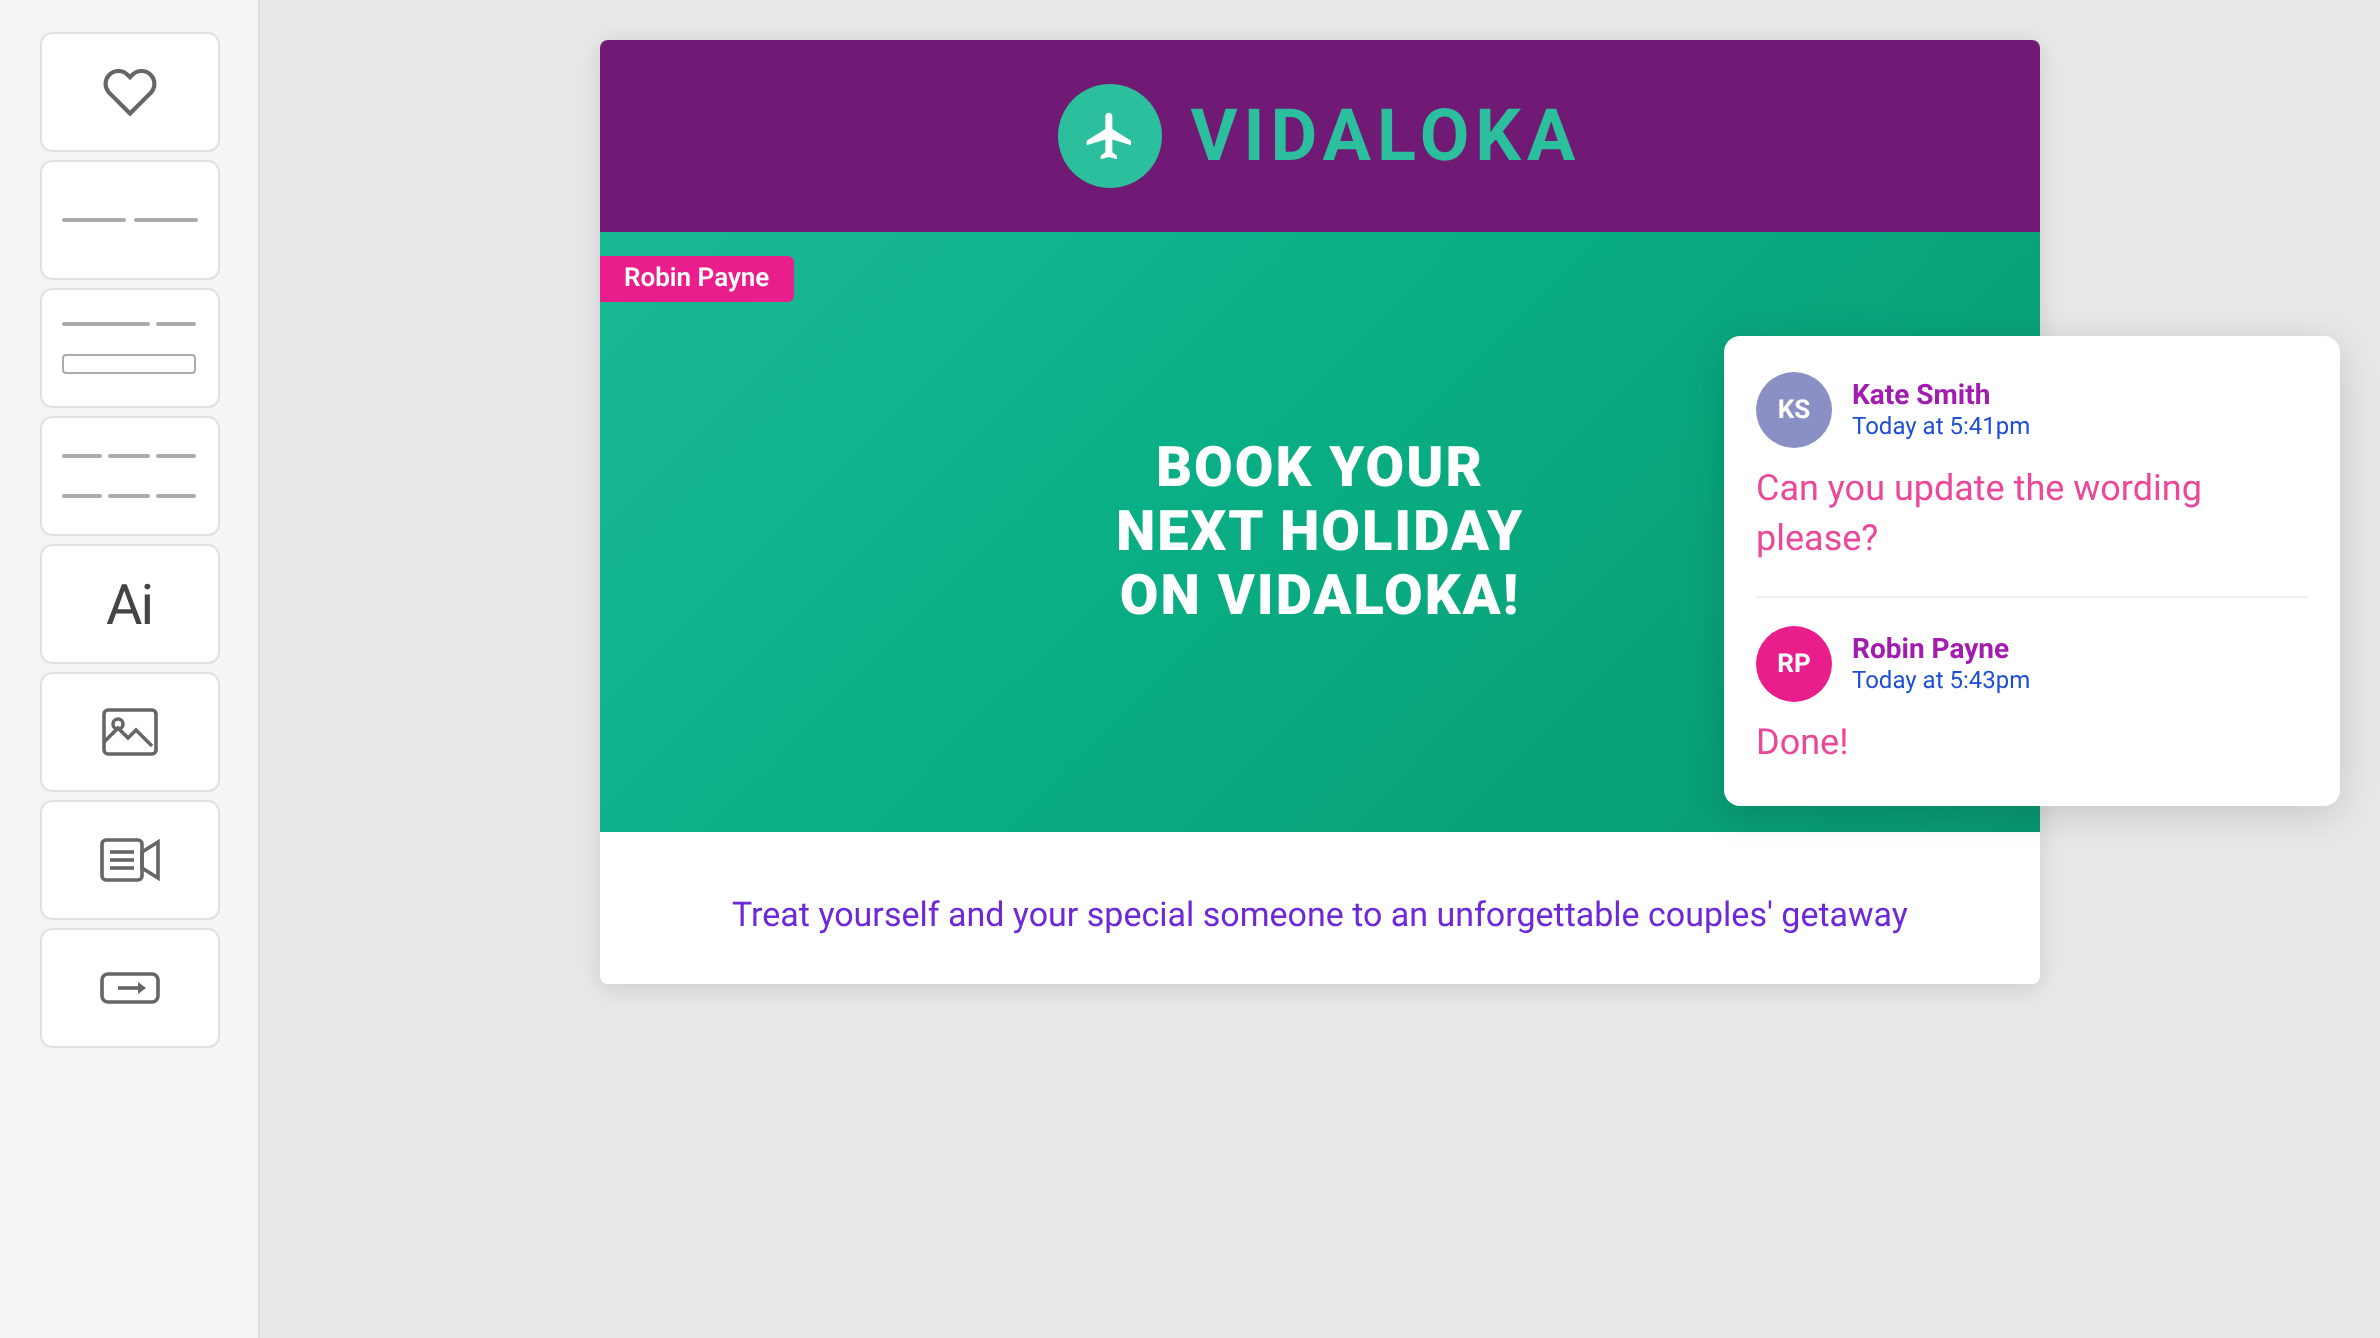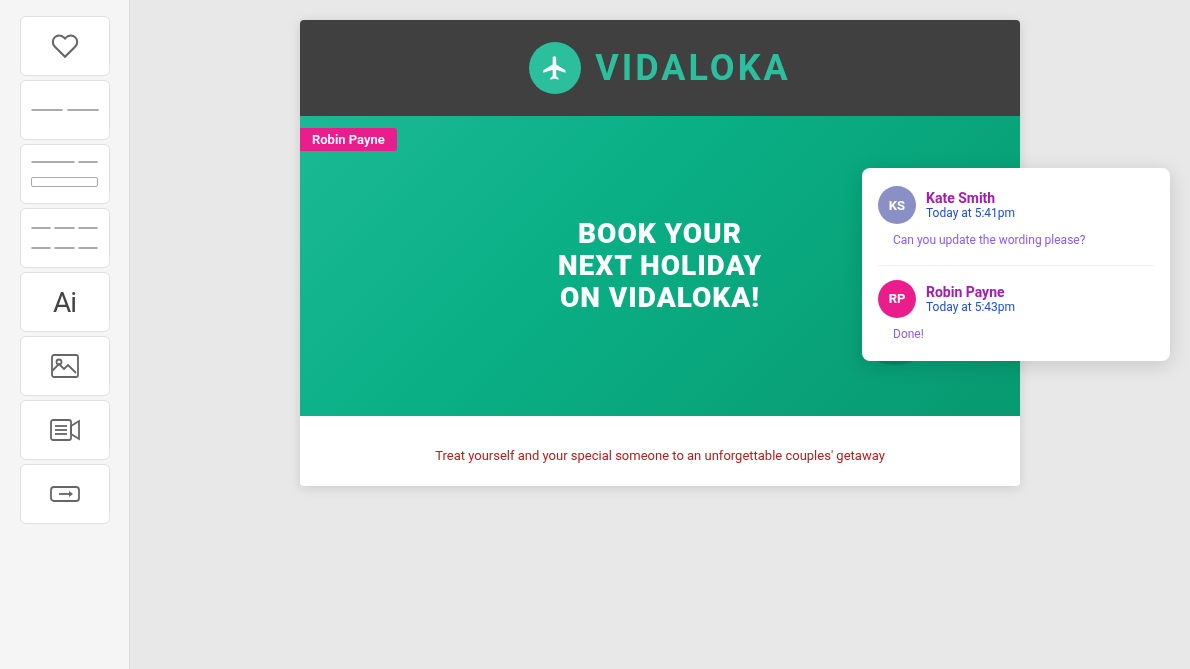--- a/index.html
+++ b/index.html
@@ -64,21 +64,21 @@
       width: 720px;
       background: #fff;
       border-radius: 4px;
       box-shadow: 0 2px 12px rgba(0,0,0,0.12);
       overflow: hidden;
       position: relative;
     }
 
     
     .email-header {
-      background: #404040;
+      background: #701a75;
       display: flex;
       align-items: center;
       justify-content: center;
       padding: 22px 0;
       gap: 14px;
     }
 
     .logo-icon {
       width: 52px;
       height: 52px;
@@ -138,22 +138,22 @@
       opacity: 0.9;
     }
 
     
     .email-body {
       padding: 30px 40px 20px;
       text-align: center;
     }
 
     .tagline {
-      font-size: 13px;
-      color: #b91c1c;
+      font-size: 17px;
+      color: #6d28d9;
       line-height: 1.5;
     }
 
     
     .cta-section {
       padding: 10px 40px 30px;
       display: flex;
       justify-content: center;
     }
 
@@ -228,25 +228,24 @@
       font-weight: 700;
       color: #a21caf;
     }
 
     .comment-time {
       font-size: 12px;
       color: #1d4ed8;
     }
 
     .comment-text {
-      font-size: 12px;
-      color: #8b5cf6;
+      font-size: 18px;
+      color: #ec4899;
       line-height: 1.4;
       padding-left: 0;
-      margin-left: 15px;
     }
 
     .comment-divider {
       border: none;
       border-top: 1px solid #eee;
       margin: 14px 0;
     }
   </style>
 </head>
 <body>

